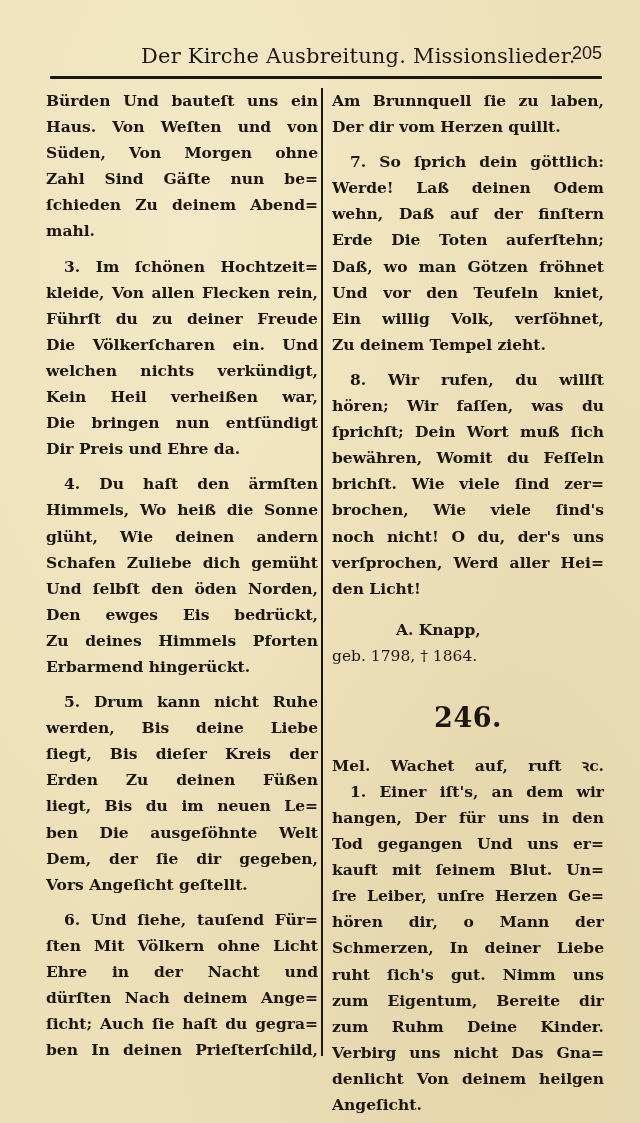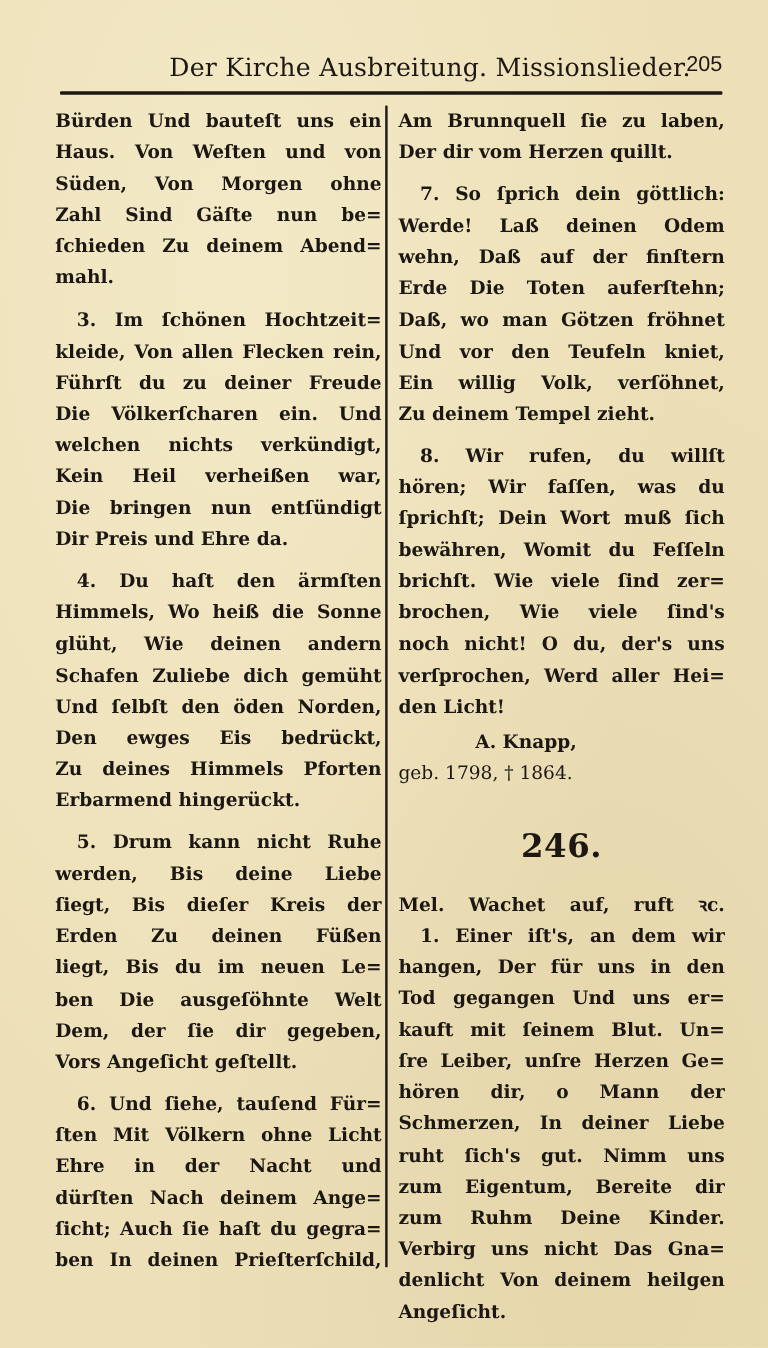--- a/index.html
+++ b/index.html
@@ -74,21 +74,21 @@
     white-space: nowrap;
     text-align: justify;
     text-align-last: justify;
     overflow: visible;
   }
   .line.last {
     text-align-last: left;
   }
   .line.indent { padding-left: 18px; }
   .stanza { margin-bottom: 9px; }
-  .stanza.tight { margin-bottom: 3px; }
+  .stanza.tight { margin-bottom: 15px; }
   .author {
     display: block;
     height: 26px;
     padding-left: 64px;
     white-space: nowrap;
   }
   .dates {
     display: block;
     height: 26px;
     text-align: left;

